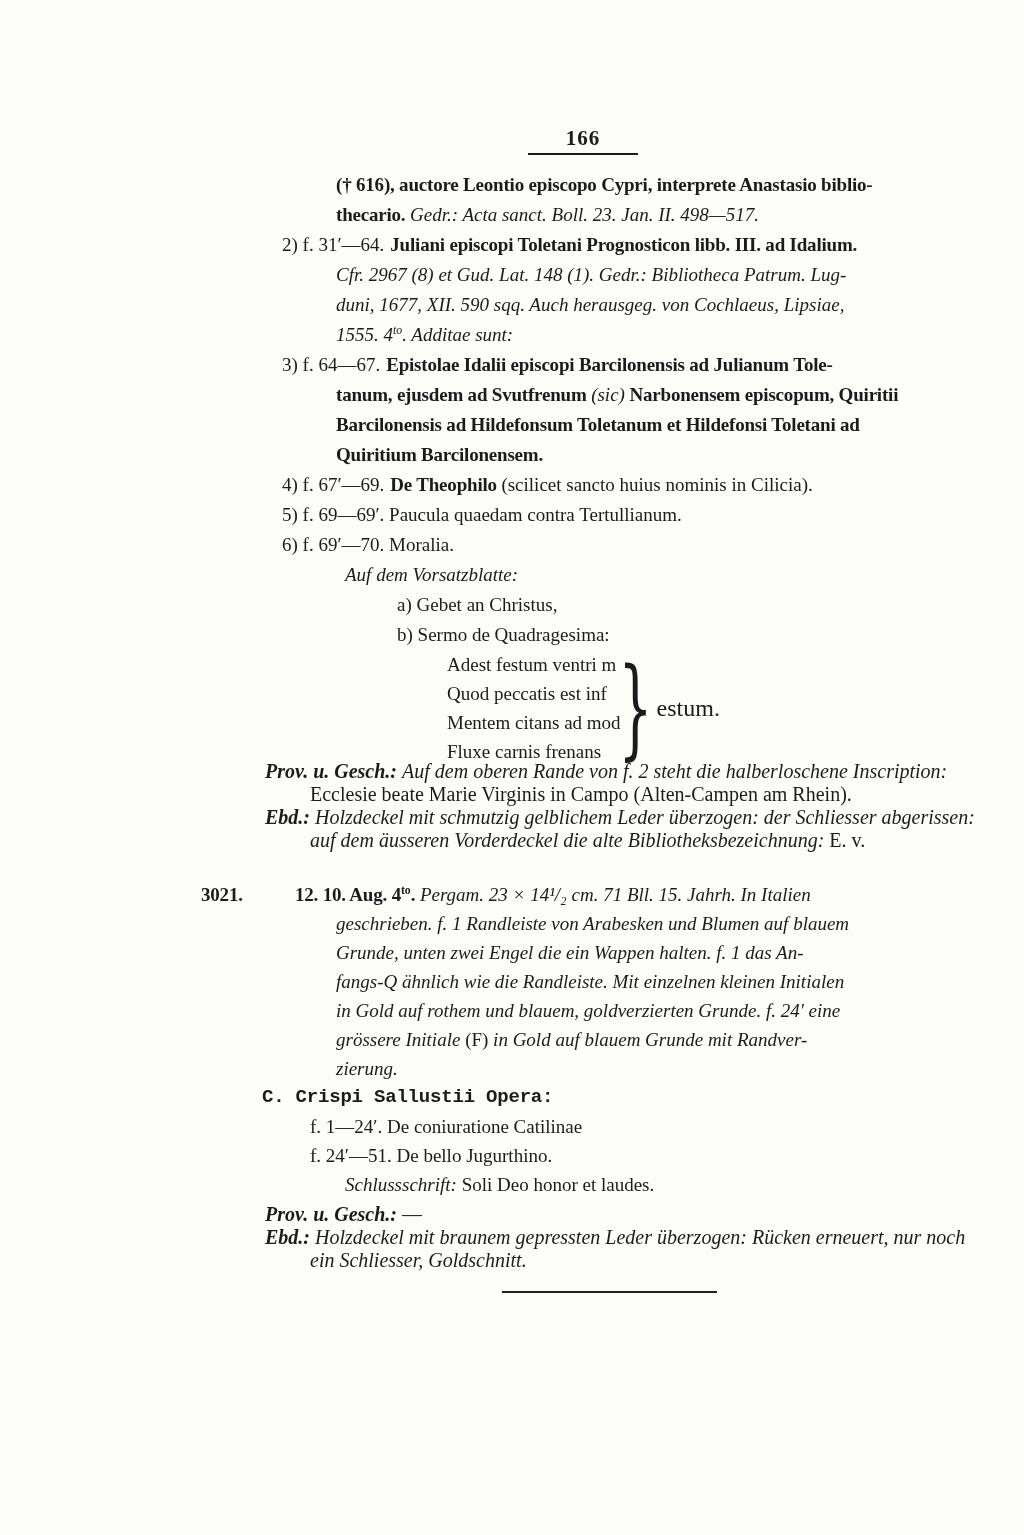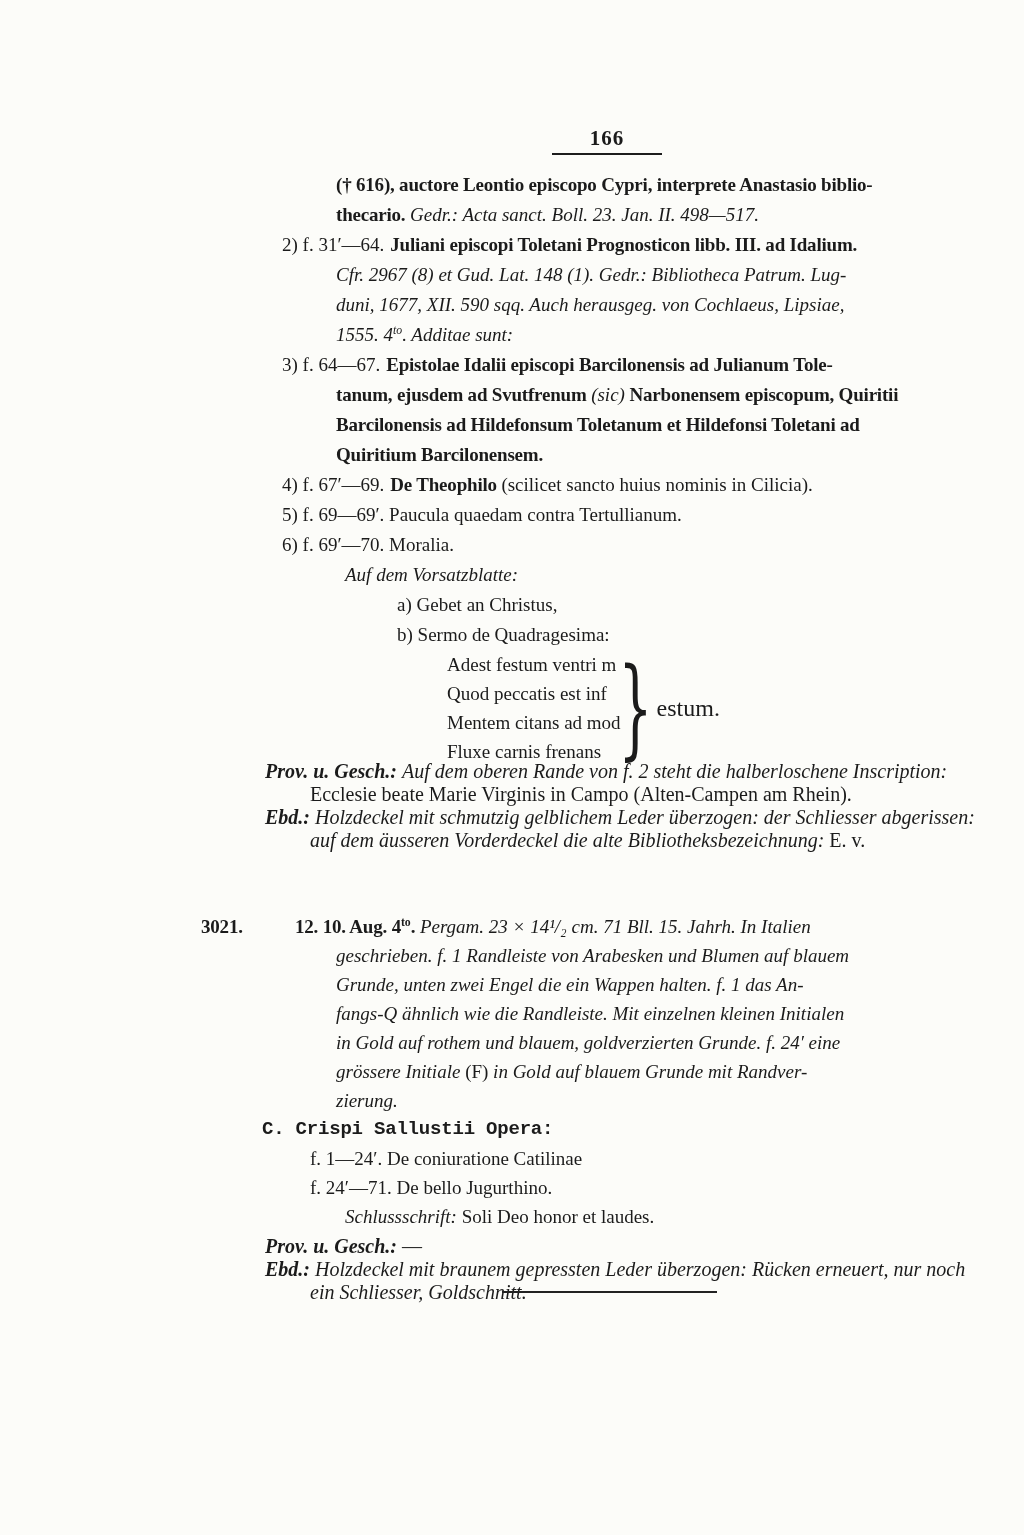--- a/index.html
+++ b/index.html
@@ -9,21 +9,21 @@
     font-family: "Liberation Serif", "DejaVu Serif", serif;
   }
   .page {
     position: relative;
     width: 1024px; height: 1535px;
     background: #fcfcf9;
     color: #1b1b1b;
     overflow: hidden;
   }
   
-  .pageno-wrap { position: absolute; top: 126px; left: 548px; width: 118px; text-align: center; }
+  .pageno-wrap { position: absolute; top: 126px; left: 524px; width: 118px; text-align: center; }
   .pageno { font-size: 21px; font-weight: bold; letter-spacing: 1px; line-height: 24px; }
   .pageno-rule { margin-top: 3px; border-top: 2.5px solid #1d1d1d; width: 110px; margin-left: auto; margin-right: auto; }
 
   .content { position: absolute; top: 170px; left: 0; width: 980px; }
 
   .t  { font-size: 19px;  line-height: 30px; white-space: nowrap; }
   .t29 { font-size: 19px; line-height: 29px; white-space: nowrap; }
   .s  { font-size: 20px;  line-height: 23px; white-space: nowrap; }
 
   .b  { font-weight: bold; letter-spacing: -0.2px; }
@@ -48,21 +48,21 @@
   sup.s-up { font-size: 0.62em; vertical-align: super; line-height: 0; letter-spacing: 0; }
 
   
   .verse-row { margin-left: 447px; display: flex; align-items: center; }
   .verses .t29 { line-height: 29px; }
   .brace-box { width: 30px; height: 116px; display: flex; align-items: center; justify-content: center; overflow: visible; }
   .brace { font-family: "DejaVu Serif", serif; font-size: 108px; line-height: 116px; display: inline-block; transform: scaleX(0.5); transform-origin: center; font-weight: normal; }
   .estum { margin-left: 6px; font-size: 24px; }
 
   .prov-block { margin-top: -6px; }
-  .entry-3021 { margin-top: 60px; }
+  .entry-3021 { margin-top: 28px; }
   .prov-block2 { margin-top: 4px; }
 
   .end-rule { position: absolute; top: 1291px; left: 502px; width: 215px; border-top: 2.5px solid #222; }
 </style>
 </head>
 <body>
 
 <div class="page">
 
   <div class="pageno-wrap">
@@ -117,21 +117,21 @@
     <div class="entry-3021">
       <div class="t29 x201"><span class="entry-no b">3021.</span><span class="b">12. 10. Aug. 4</span><sup class="s-up b">to</sup><span class="b">.  </span><span class="i">Pergam. 23 × 14¹/₂ cm. 71 Bll. 15. Jahrh. In Italien</span></div>
       <div class="t29 x336 i">geschrieben. f. 1 Randleiste von Arabesken und Blumen auf blauem</div>
       <div class="t29 x336 i">Grunde, unten zwei Engel die ein Wappen halten. f. 1 das An-</div>
       <div class="t29 x336 i">fangs-Q ähnlich wie die Randleiste. Mit einzelnen kleinen Initialen</div>
       <div class="t29 x336 i">in Gold auf rothem und blauem, goldverzierten Grunde. f. 24′ eine</div>
       <div class="t29 x336"><span class="i">grössere Initiale </span><span class="r">(F)</span><span class="i"> in Gold auf blauem Grunde mit Randver-</span></div>
       <div class="t29 x336 i">zierung.</div>
       <div class="t29 x262 b">C. Crispi Sallustii Opera:</div>
       <div class="t29 x310">f. 1—24′.  De coniuratione Catilinae</div>
-      <div class="t29 x310">f. 24′—71.  De bello Jugurthino.</div>
+      <div class="t29 x310">f. 24′—51.  De bello Jugurthino.</div>
       <div class="t29 x345"><span class="i">Schlussschrift: </span><span>Soli Deo honor et laudes.</span></div>
     </div>
 
     <div class="prov-block2">
       <div class="s x265"><span class="bi">Prov. u. Gesch.: </span><span>—</span></div>
       <div class="s x265"><span class="bi">Ebd.: </span><span class="i">Holzdeckel mit braunem gepressten Leder überzogen: Rücken erneuert, nur noch</span></div>
       <div class="s x310 i">ein Schliesser, Goldschnitt.</div>
     </div>
 
   </div>

